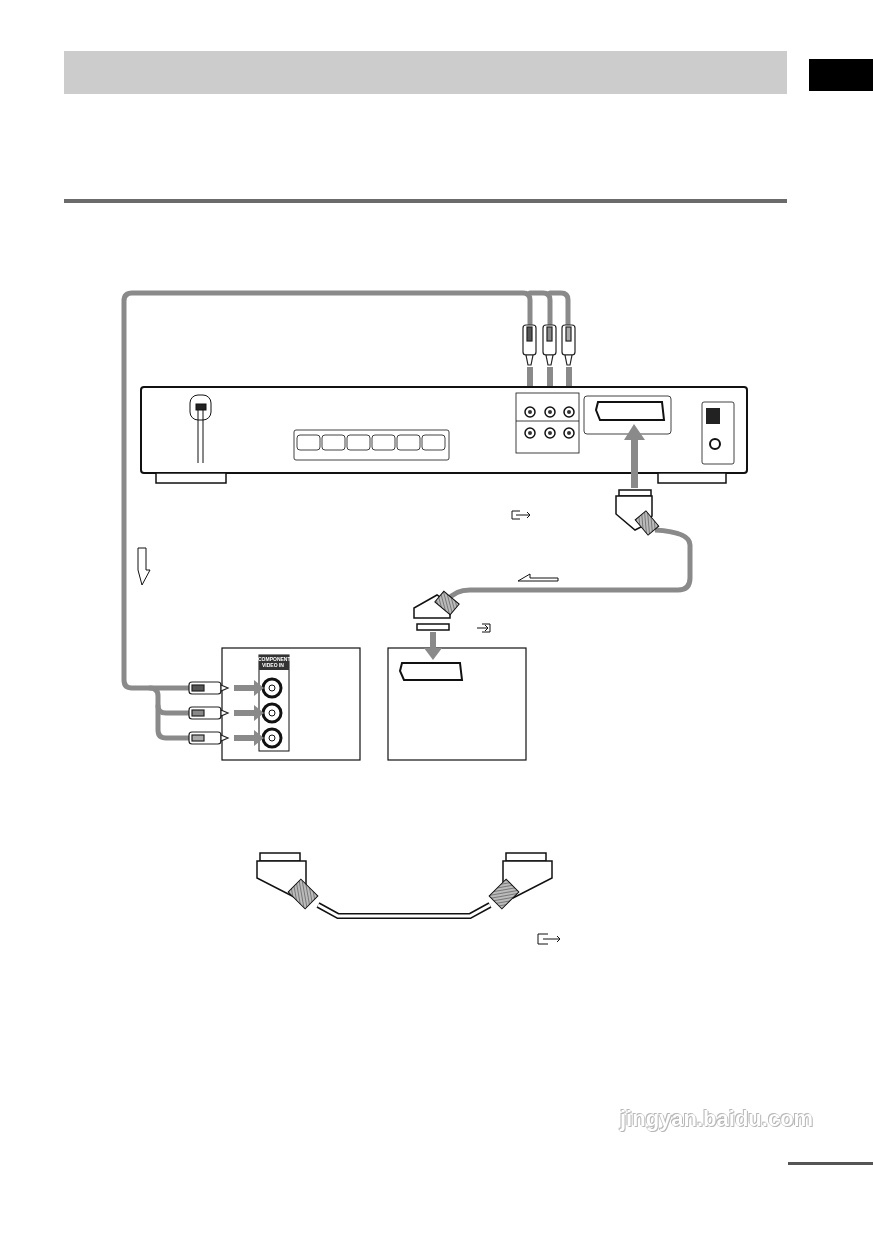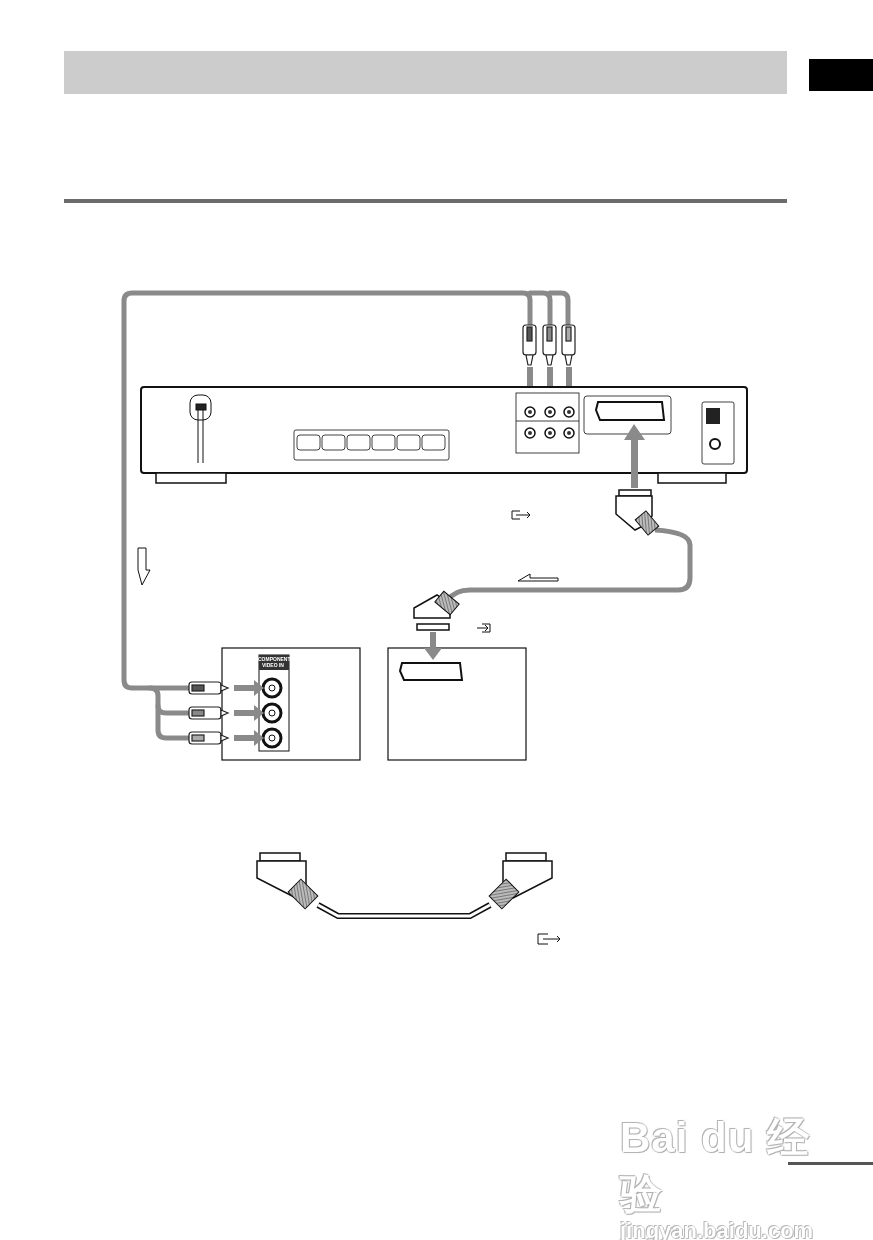--- a/index.html
+++ b/index.html
@@ -190,15 +190,14 @@
 </svg>
 
 <div class="comp-label">
   <div>COMPONENT</div>
   <div>VIDEO IN</div>
 </div>
 
 <div class="footer-rule"></div>
 
 <div class="wm">
-  <div class="wm-brand">Bai du 经验</div>
   <div class="wm-url">jingyan.baidu.com</div>
 </div>
 
 </body></html>

